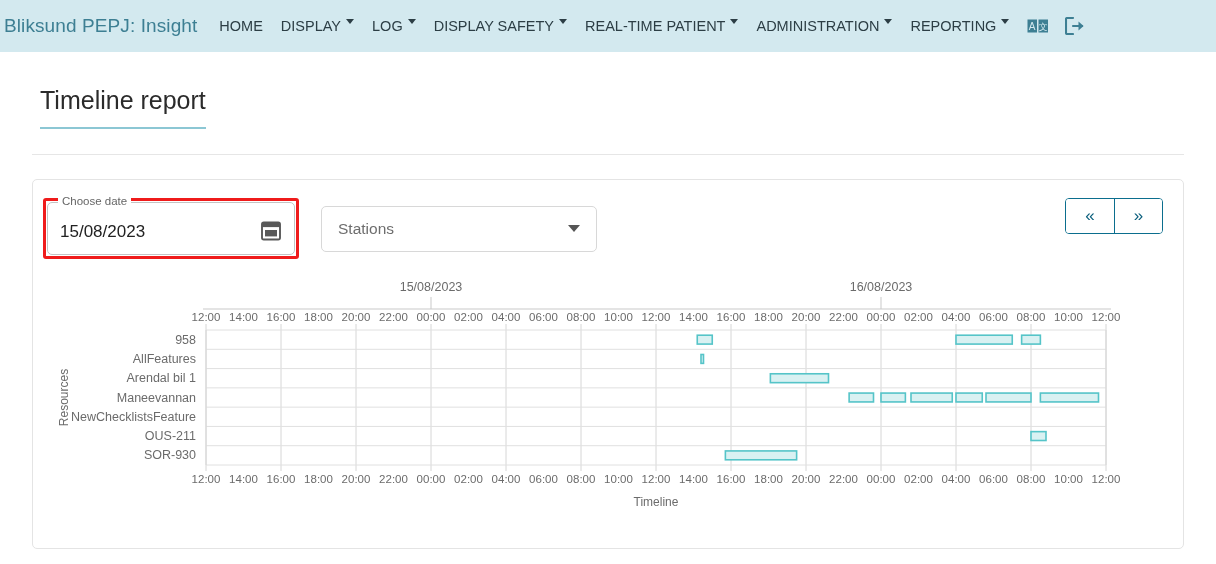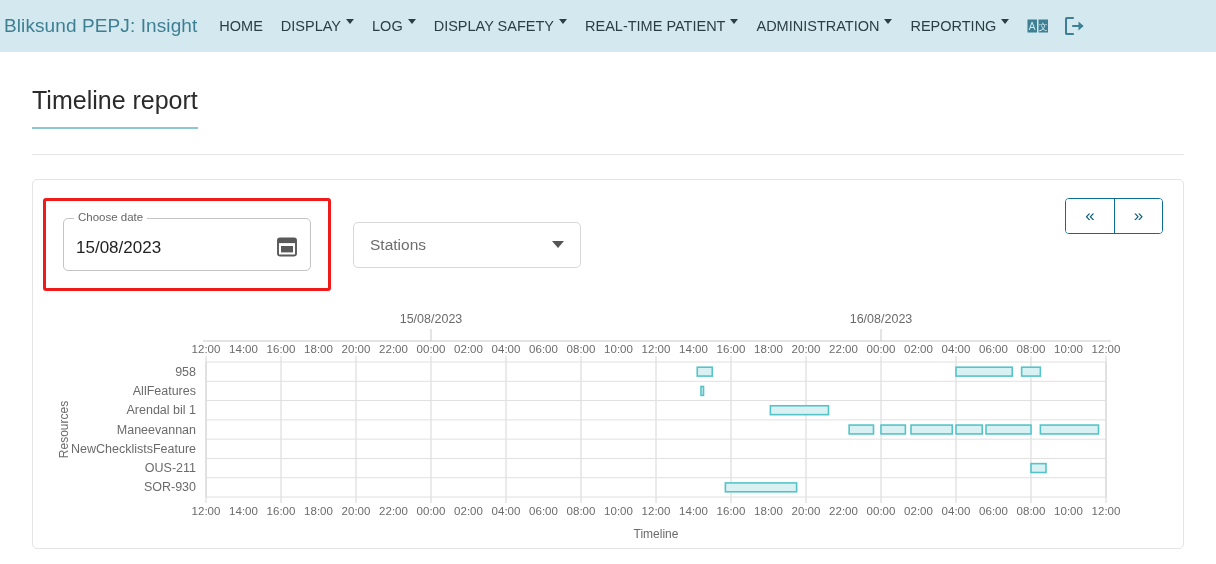--- a/index.html
+++ b/index.html
@@ -46,21 +46,21 @@
     top:1px;
   }
   .nav-icon { margin-right:16px; display:flex; align-items:center; cursor:pointer; }
 
   
   .page { padding:0 32px; background:#fff; }
   .page-title {
     font-size:25px;
     font-weight:400;
     color:#2b2b2b;
-    margin:34px 0 0 0;
+    margin:34px 0 0 8px;
     display:inline-block;
     padding-bottom:12px;
     border-bottom:2px solid #8cc7d4;
   }
   .divider { height:1px; background:#e6e6e6; margin-top:25px; }
 
   
   .card {
     margin-top:24px;
     border:1px solid #e4e4e4;
@@ -74,21 +74,21 @@
     display:flex;
     align-items:center;
     padding:18px 18px 0 10px;
     position:relative;
   }
 
   
   .date-wrap {
     border:3px solid #ef1b1b;
     border-radius:3px;
-    padding:17px;
+    padding:1px;
     margin-left:0;
   }
   .date-field {
     position:relative;
     border:1px solid #c4c4c4;
     border-radius:5px;
     width:248px;
     height:53px;
     display:flex;
     align-items:center;
@@ -102,21 +102,21 @@
     font-size:11.5px;
     color:#666;
     padding:0 4px;
   }
   .date-value { font-size:17px; color:#222; padding-top:6px; }
   .cal-icon { position:absolute; right:12px; top:16px; }
 
   
   .select-box {
     margin-left:22px;
-    width:228px;
+    width:276px;
     height:46px;
     border:1px solid #d8d8d8;
     border-radius:5px;
     display:flex;
     align-items:center;
     padding:0 16px;
     background:#fff;
     position:relative;
   }
   .select-text { font-size:15.5px; color:#6d6d6d; }

